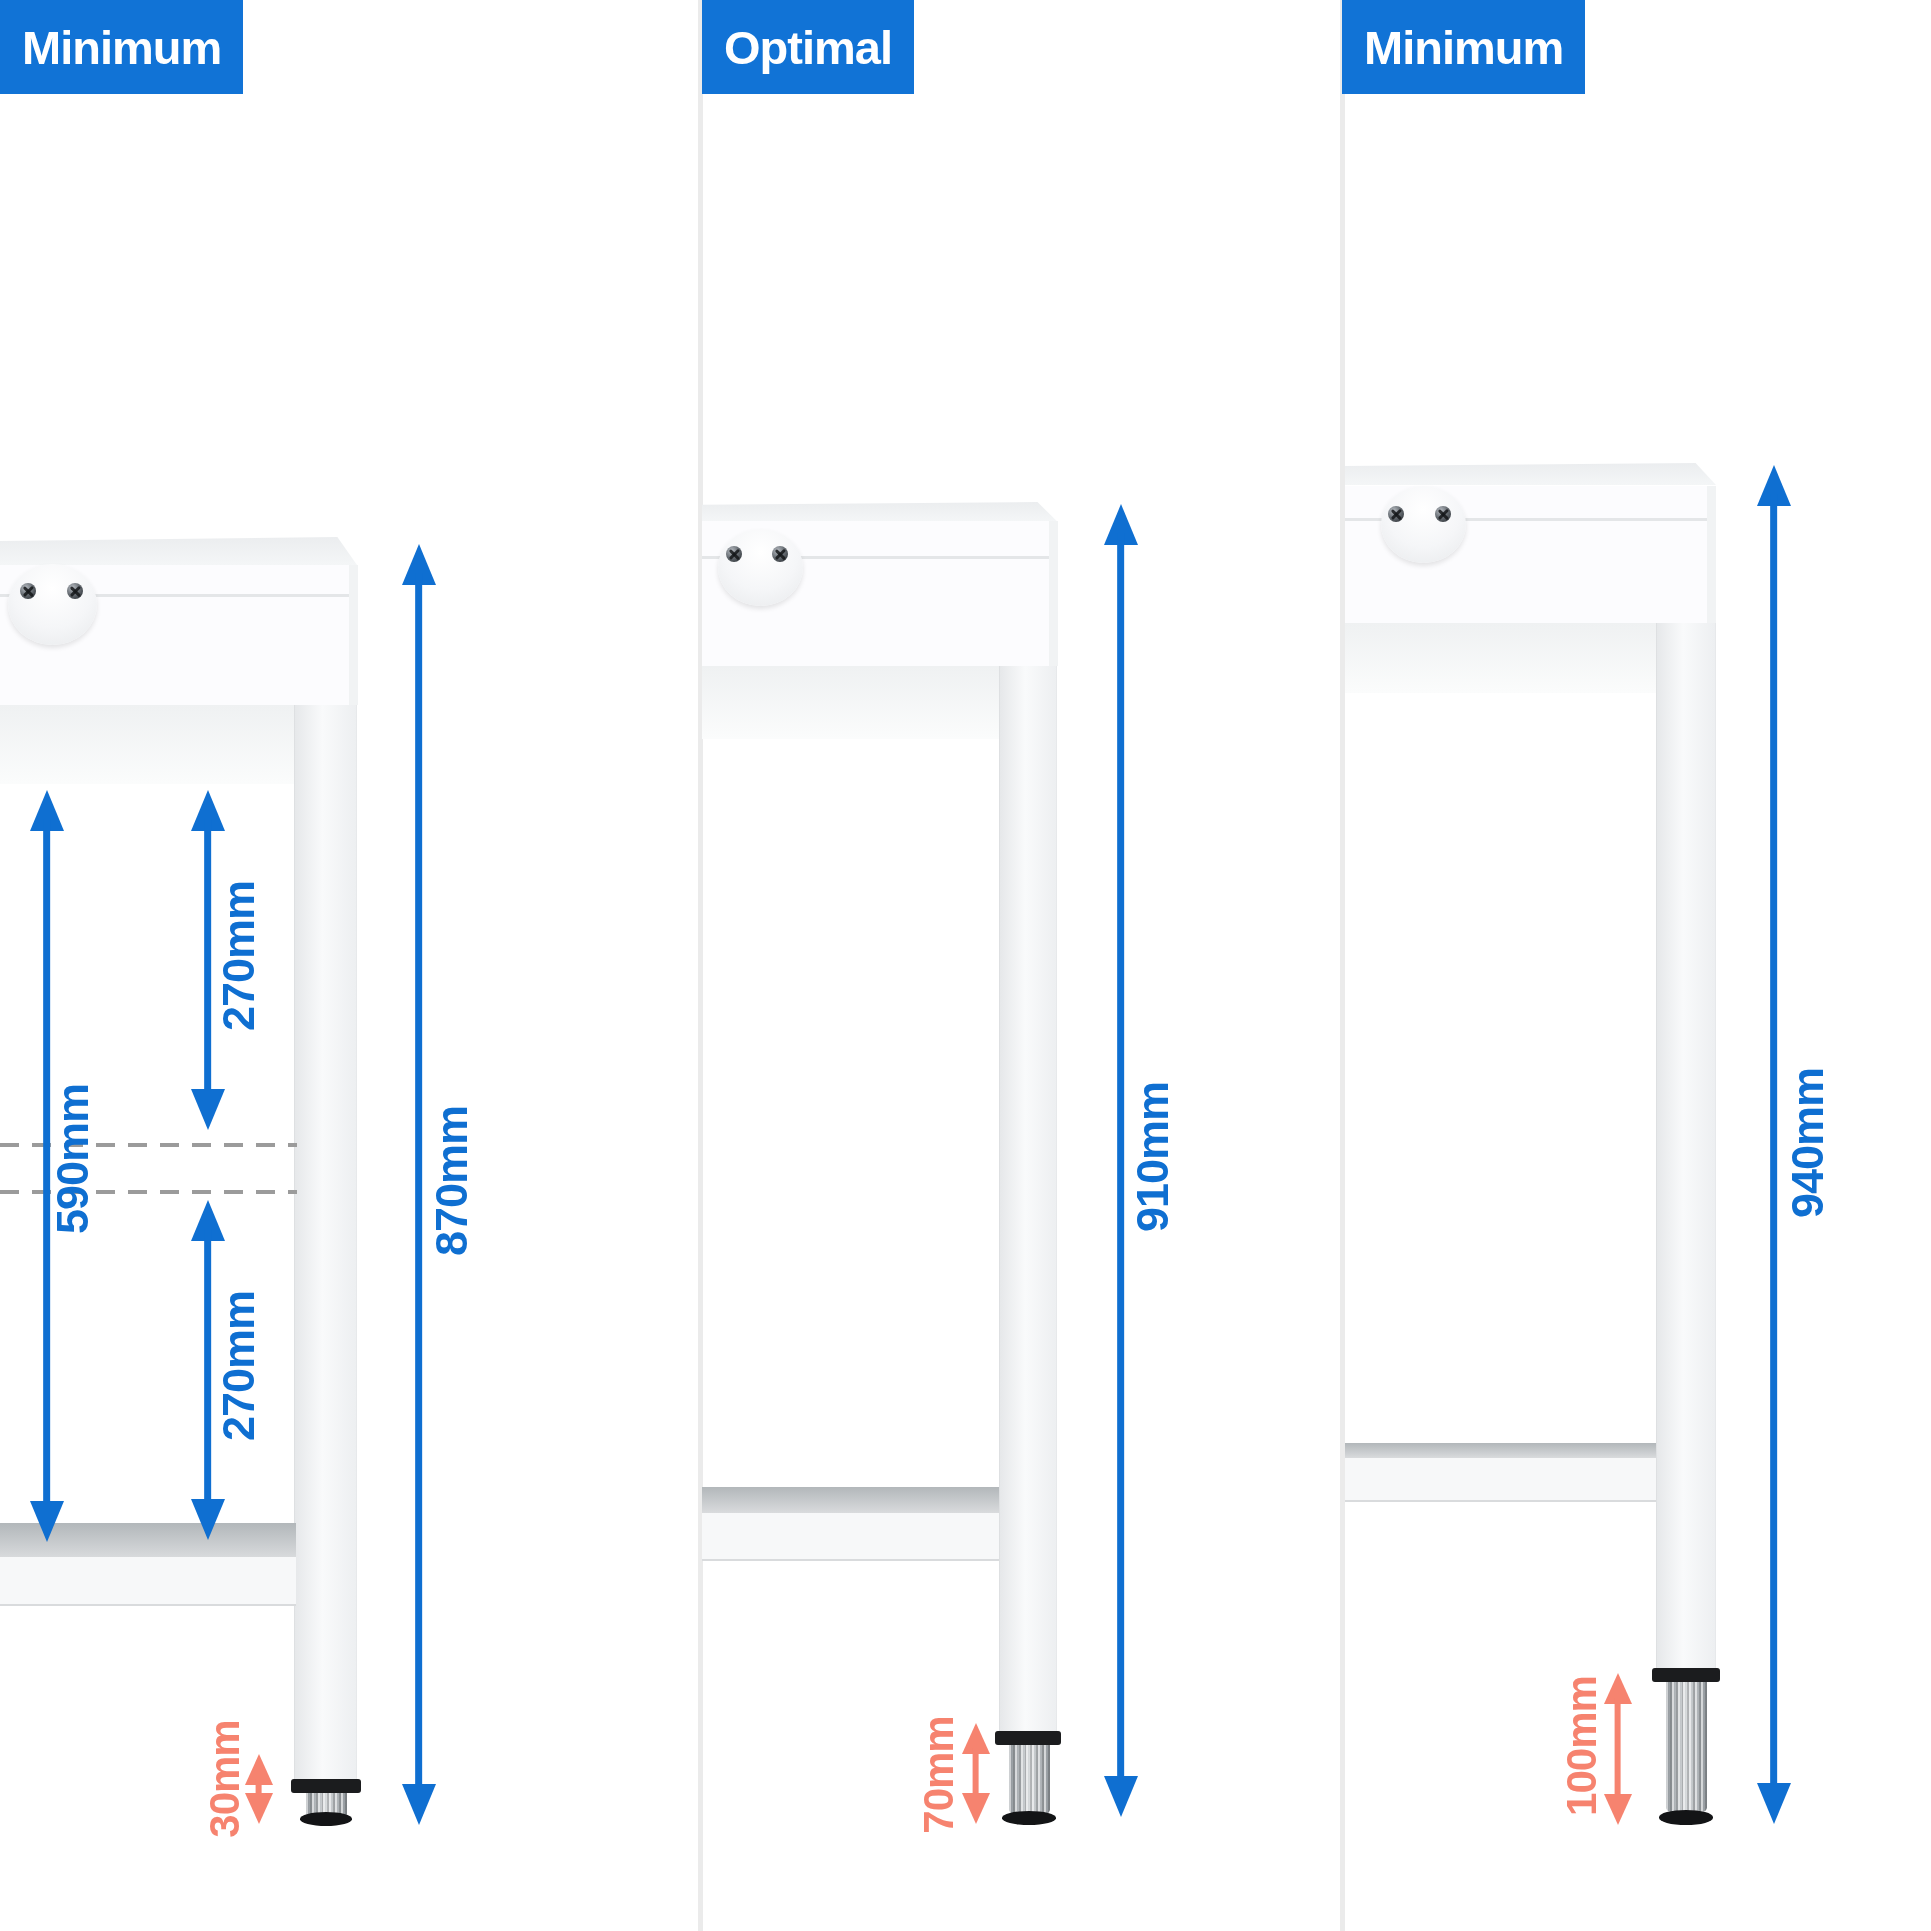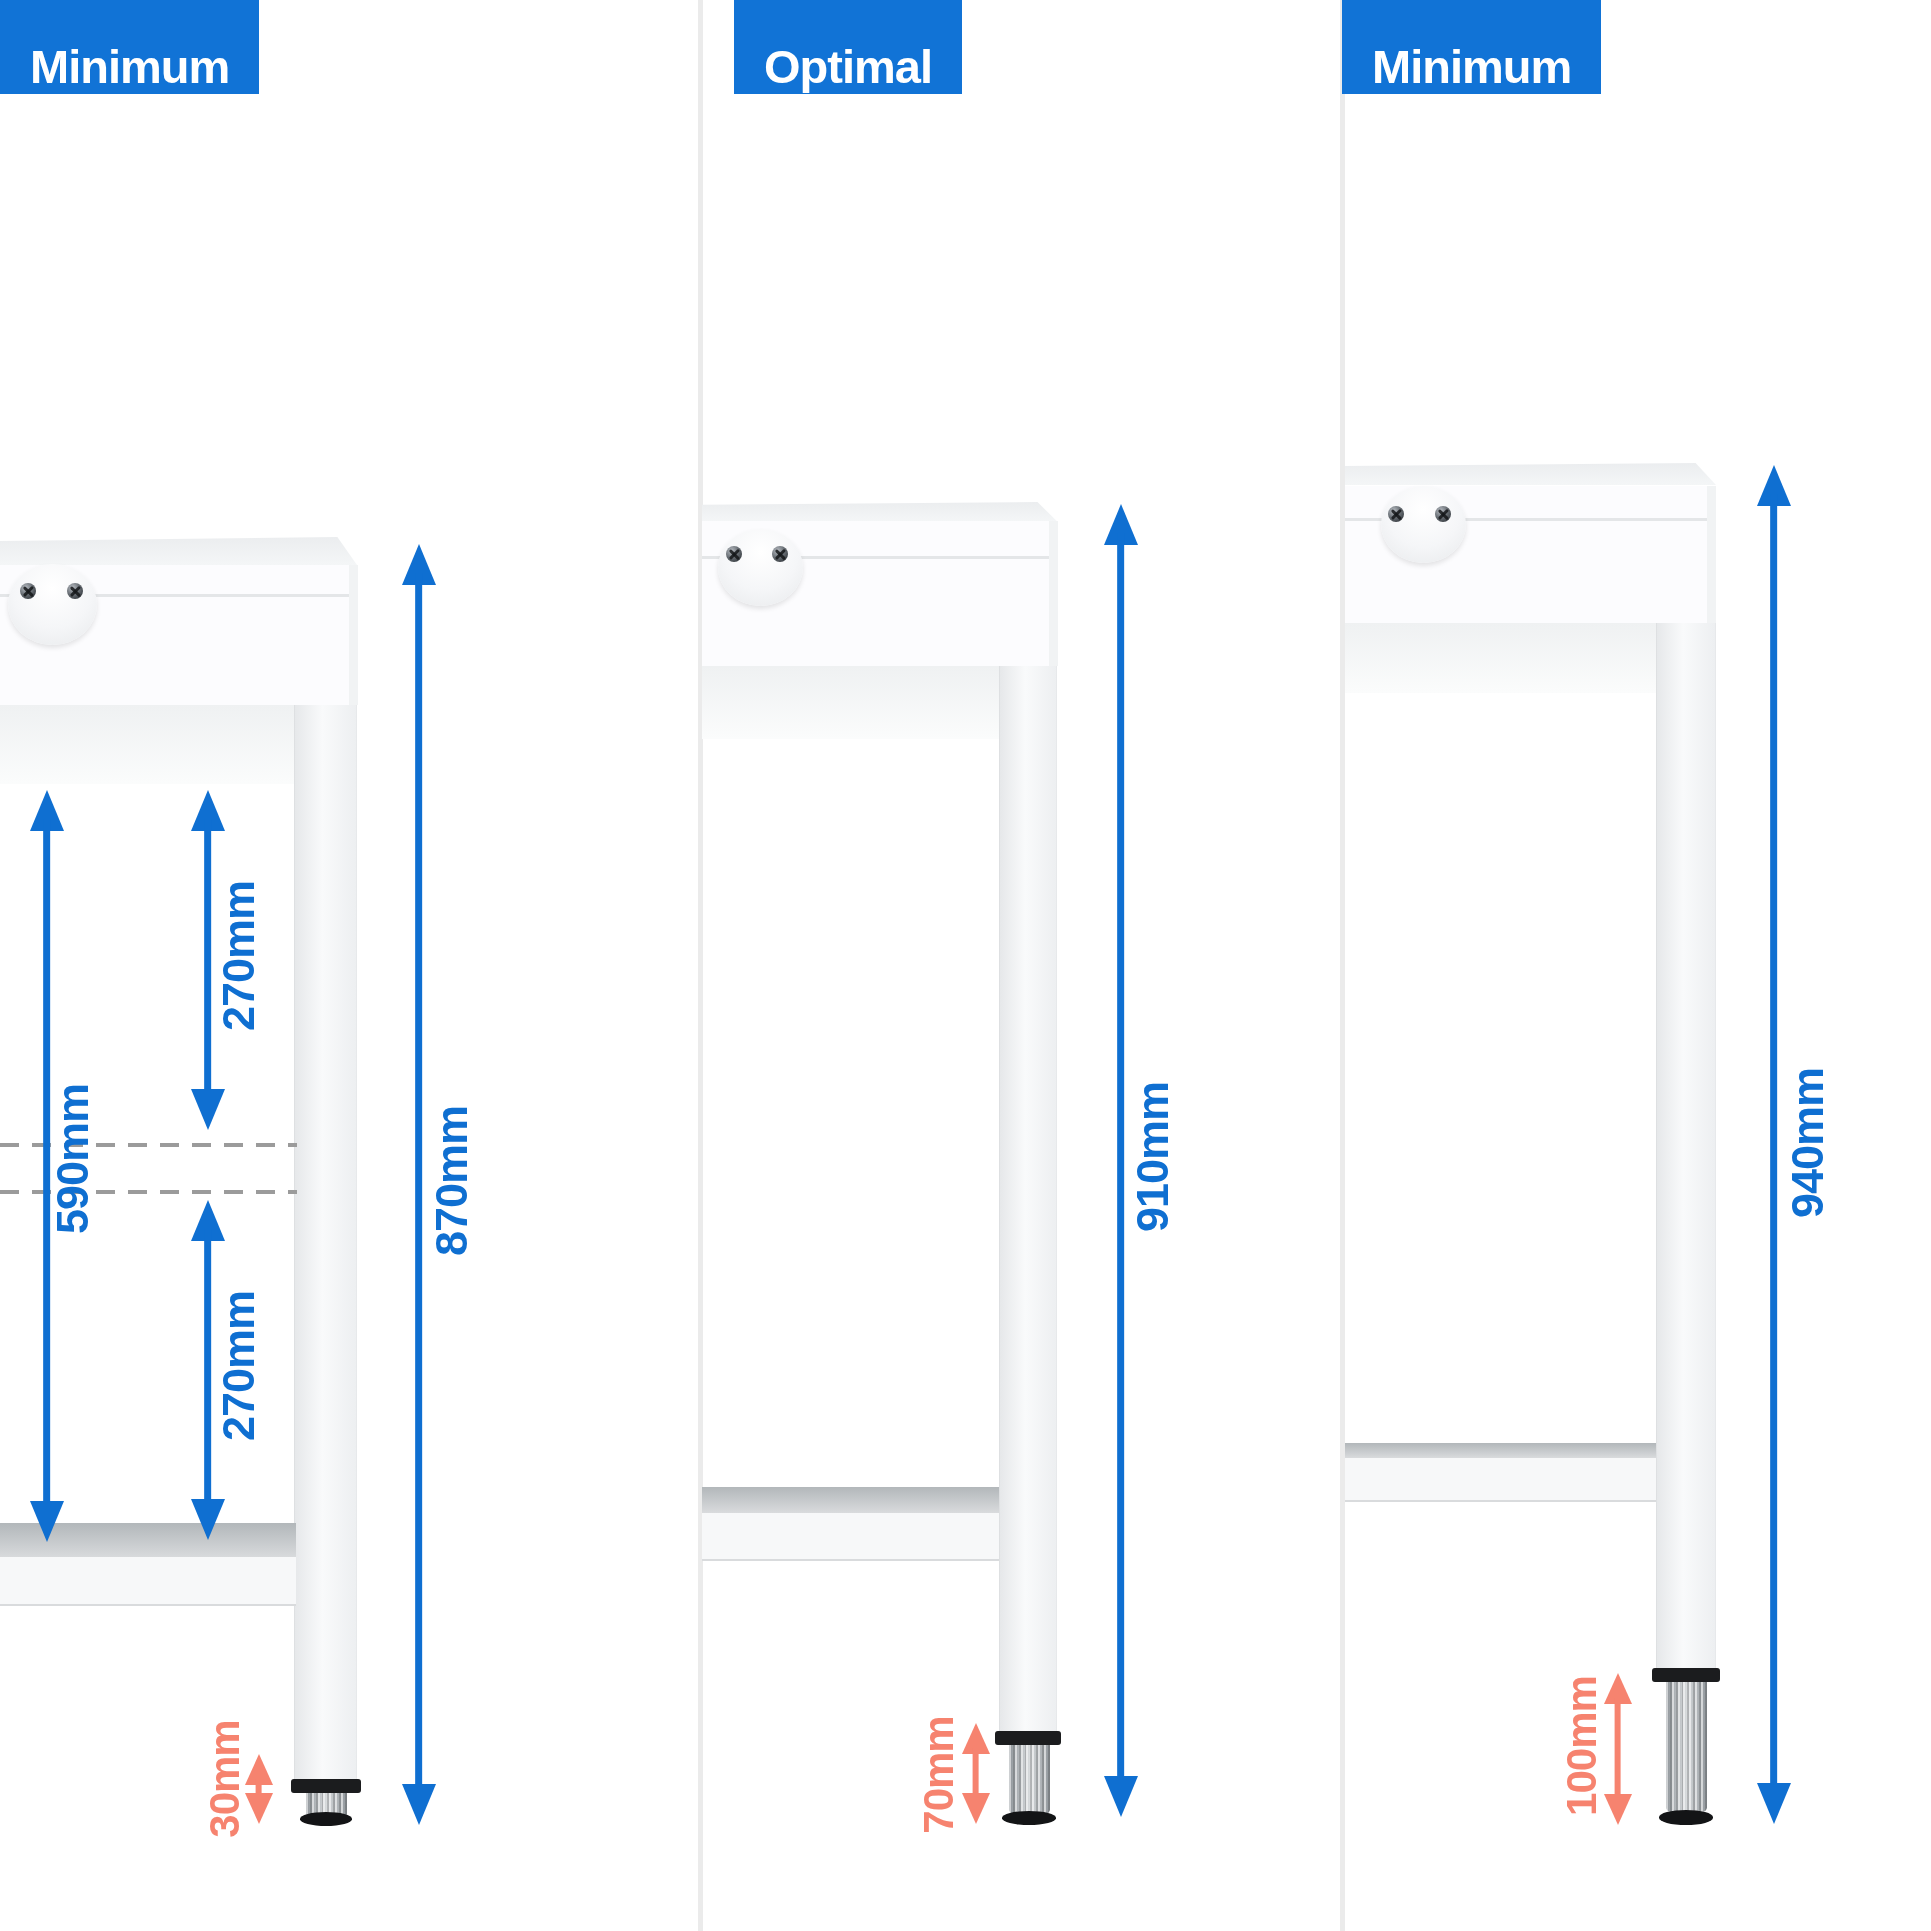--- a/index.html
+++ b/index.html
@@ -2,21 +2,21 @@
 <html><head>
 <meta charset="utf-8">
 <style>
   html,body{margin:0;padding:0;background:#ffffff;}
   #canvas{position:relative;width:1931px;height:1931px;background:#ffffff;overflow:hidden;
           font-family:"Liberation Sans", sans-serif;}
 
   .divider{position:absolute;top:0;bottom:0;width:4.8px;background:#ebebeb;}
 
   .panel-header{position:absolute;top:0;height:94px;background:#1173D6;color:#ffffff;
-    display:flex;align-items:flex-end;padding:0 30px;font-size:47px;font-weight:bold;
+    display:flex;align-items:center;padding:0 22px;font-size:47px;font-weight:bold;
     letter-spacing:-1px;z-index:6;}
 
   
   .ttop{position:absolute;background:linear-gradient(180deg,#ebedef,#f4f6f7);
         clip-path:polygon(0 14%,94.5% 0,100% 100%,0 100%);z-index:1;}
   .tface{position:absolute;background:#fcfcfe;border-bottom:1.9px solid #e8eaec;z-index:1;}
   .tseam{position:absolute;background:#e4e6e8;z-index:2;}
   .redge{position:absolute;background:#f1f3f4;z-index:2;}
   .tband{position:absolute;background:linear-gradient(180deg,#eff1f2,#fbfcfc);z-index:1;}
   .leg{position:absolute;background:linear-gradient(90deg,#e6e8ea 0%,#f9fafb 45%,#edeff1 100%);
@@ -115,21 +115,21 @@
     </div>
 
     <div class="vlabel" style="left:452px;top:1181px;">870mm</div>
     <div class="vlabel" style="left:73px;top:1159px;">590mm</div>
     <div class="vlabel" style="left:239px;top:956px;">270mm</div>
     <div class="vlabel" style="left:239px;top:1366px;">270mm</div>
     <div class="vlabel salmon" style="left:225px;top:1779px;">30mm</div>
   </div>
 
   <div>
-    <div class="panel-header" style="left:702px;margin-left:32px;">
+    <div class="panel-header" style="left:702px;">
       <span>Optimal</span>
     </div>
 
     <div class="ttop" style="left:702px;top:502px;width:355px;height:19.3px;"></div>
     <div class="tface" style="left:702px;top:521px;width:355px;height:145px;"></div>
     <div class="tseam" style="left:702px;top:556px;width:349px;height:2.9px;"></div>
     <div class="redge" style="left:1049px;top:521px;width:8.7px;height:145px;"></div>
     <div class="bracket" style="left:718px;top:529px;width:85px;height:77px;"></div>
     <div class="screw" style="left:726px;top:546px;"></div>
     <div class="screw" style="left:772px;top:546px;"></div>

